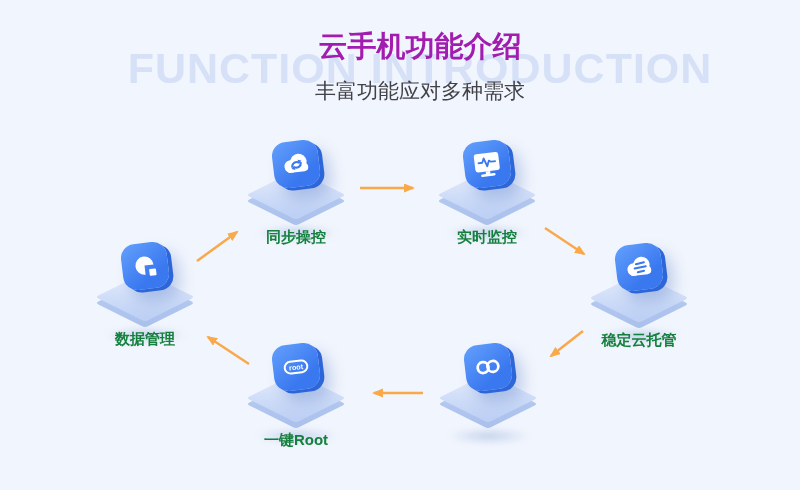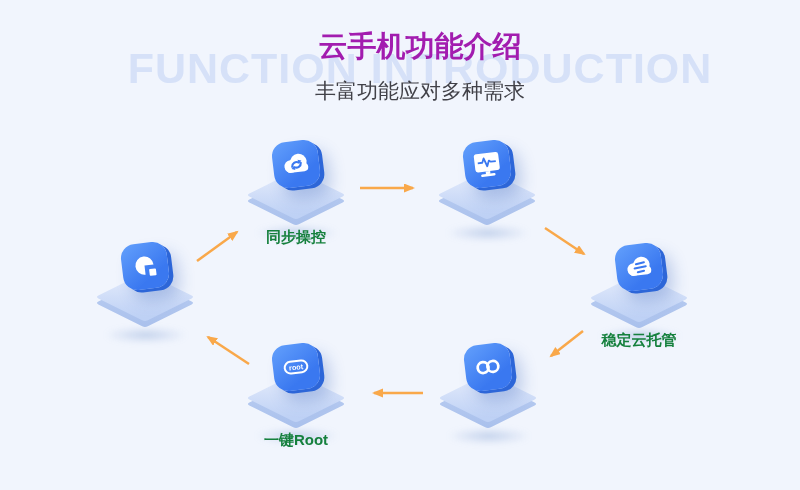--- a/index.html
+++ b/index.html
@@ -103,20 +103,21 @@
       <div class="diamond-base"></div>
       <div class="diamond-top"></div>
       <div class="tile">
         <svg viewBox="0 0 44 44">
           <rect x="8.5" y="10" width="27" height="20" rx="3" fill="#ffffff"></rect>
           <polyline points="12,20 17,20 19,15.5 22,24.5 24.5,18.5 26.5,20 32,20" fill="none" stroke="#3a78f0" stroke-width="2" stroke-linejoin="round"></polyline>
           <rect x="19.5" y="30" width="5" height="3" fill="#ffffff"></rect>
           <rect x="14" y="32.8" width="16" height="2.8" rx="1.4" fill="#ffffff"></rect>
         </svg>
       </div>
+      <div class="node-label">实时监控</div>
     </div>
 
     <div class="node" style="left:564px;top:228px;">
       <div class="platform-shadow"></div>
       <div class="diamond-base"></div>
       <div class="diamond-top"></div>
       <div class="tile">
         <svg viewBox="0 0 44 44">
           <g fill="#ffffff">
             <circle cx="16" cy="24" r="7"></circle>
@@ -165,20 +166,21 @@
       <div class="diamond-base"></div>
       <div class="diamond-top"></div>
       <div class="tile">
         <svg viewBox="0 0 44 44">
           <g fill="#ffffff">
             <path d="M21.5 11.5 A10 10 0 1 0 31.5 21.5 L21.5 21.5 Z" transform="rotate(90 21.5 21.5)"></path>
             <rect x="26" y="26" width="7.5" height="7.5" rx="1" fill="#ffffff"></rect>
           </g>
         </svg>
       </div>
+      <div class="node-label">数据管理</div>
     </div>
 
     <svg class="arrows" width="800" height="490" viewBox="0 0 800 490">
       <defs>
         <marker id="ah" markerWidth="12" markerHeight="10" refX="9" refY="4.5" orient="auto" markerUnits="userSpaceOnUse">
           <path d="M0 0 L11 4.5 L0 9 Z" fill="#F9A84A"></path>
         </marker>
       </defs>
       <g stroke="#F9A84A" stroke-width="2.5" fill="none">
         <path d="M360 188 L413 188" marker-end="url(#ah)"></path>

